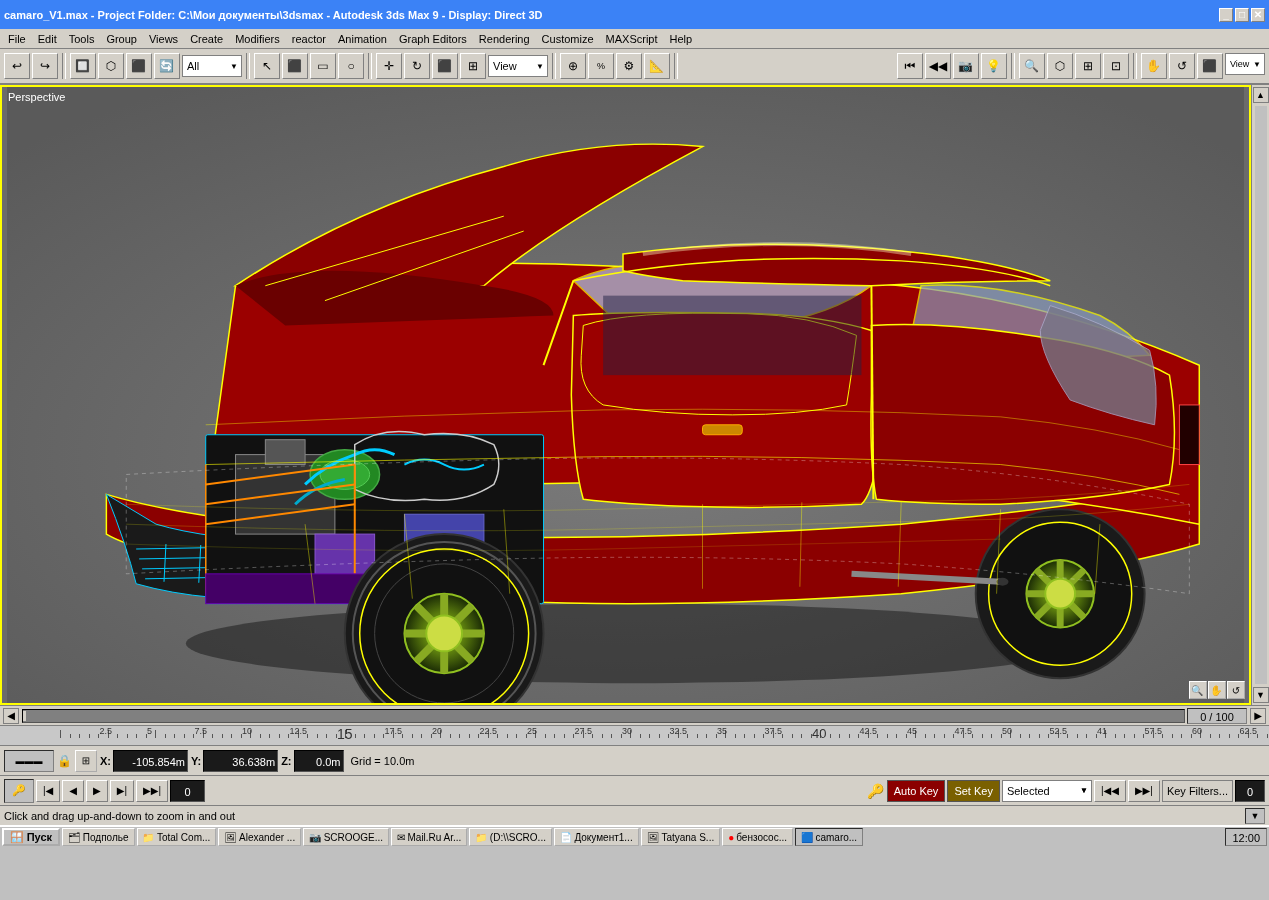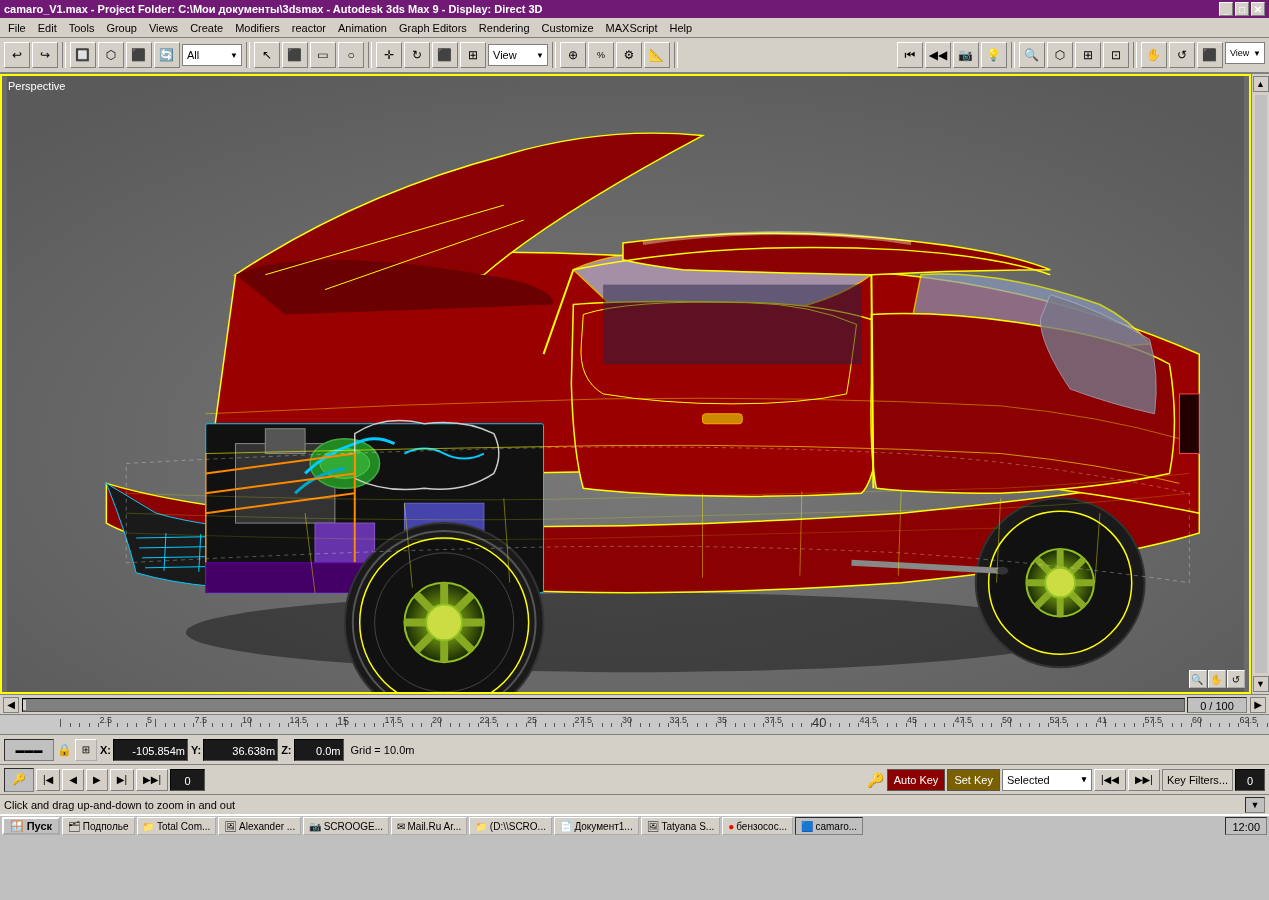--- a/index.html
+++ b/index.html
@@ -1,22 +1,22 @@
 <!DOCTYPE html>
 <html><head>
   <meta charset="utf-8">
   <style>
     * { margin: 0; padding: 0; box-sizing: border-box; }
     body { width: 1269px; height: 900px; background: #c0c0c0; font-family: 'Arial', sans-serif; font-size: 11px; overflow: hidden; user-select: none; }
 
     
     #title-bar {
-      background: #701a75;
+      background: #3b82f6;
       color: white;
-      height: 18px;
+      height: 29px;
       display: flex;
       align-items: center;
       padding: 0 4px;
       font-size: 11px;
       font-weight: bold;
     }
     #title-bar span { flex: 1; }
 
     
     #menu-bar {
@@ -588,21 +588,21 @@
       <div style="position: absolute; left: 209px; bottom: 8px; width: 1px; height: 4px; background: rgb(85, 85, 85);"></div>
       <div style="position: absolute; left: 218.5px; bottom: 8px; width: 1px; height: 4px; background: rgb(85, 85, 85);"></div>
       <div style="position: absolute; left: 228px; bottom: 8px; width: 1px; height: 4px; background: rgb(85, 85, 85);"></div>
       <div style="position: absolute; left: 237.5px; bottom: 8px; width: 1px; height: 8px; background: rgb(85, 85, 85);"></div>
       <span style="position: absolute; left: 229.5px; top: 0px; font-size: 9px; color: rgb(51, 51, 51);">12.5</span>
       <div style="position: absolute; left: 247px; bottom: 8px; width: 1px; height: 4px; background: rgb(85, 85, 85);"></div>
       <div style="position: absolute; left: 256.5px; bottom: 8px; width: 1px; height: 4px; background: rgb(85, 85, 85);"></div>
       <div style="position: absolute; left: 266px; bottom: 8px; width: 1px; height: 4px; background: rgb(85, 85, 85);"></div>
       <div style="position: absolute; left: 275.5px; bottom: 8px; width: 1px; height: 4px; background: rgb(85, 85, 85);"></div>
       <div style="position: absolute; left: 285px; bottom: 8px; width: 1px; height: 8px; background: rgb(85, 85, 85);"></div>
-      <span style="position: absolute; left: 277px; top: 0px; font-size: 11px; color: rgb(51, 51, 51);">15</span>
+      <span style="position: absolute; left: 277px; top: 0px; font-size: 14px; color: rgb(51, 51, 51);">15</span>
       <div style="position: absolute; left: 294.5px; bottom: 8px; width: 1px; height: 4px; background: rgb(85, 85, 85);"></div>
       <div style="position: absolute; left: 304px; bottom: 8px; width: 1px; height: 4px; background: rgb(85, 85, 85);"></div>
       <div style="position: absolute; left: 313.5px; bottom: 8px; width: 1px; height: 4px; background: rgb(85, 85, 85);"></div>
       <div style="position: absolute; left: 323px; bottom: 8px; width: 1px; height: 4px; background: rgb(85, 85, 85);"></div>
       <div style="position: absolute; left: 332.5px; bottom: 8px; width: 1px; height: 8px; background: rgb(85, 85, 85);"></div>
       <span style="position: absolute; left: 324.5px; top: 0px; font-size: 9px; color: rgb(51, 51, 51);">17.5</span>
       <div style="position: absolute; left: 342px; bottom: 8px; width: 1px; height: 4px; background: rgb(85, 85, 85);"></div>
       <div style="position: absolute; left: 351.5px; bottom: 8px; width: 1px; height: 4px; background: rgb(85, 85, 85);"></div>
       <div style="position: absolute; left: 361px; bottom: 8px; width: 1px; height: 4px; background: rgb(85, 85, 85);"></div>
       <div style="position: absolute; left: 370.5px; bottom: 8px; width: 1px; height: 4px; background: rgb(85, 85, 85);"></div>

